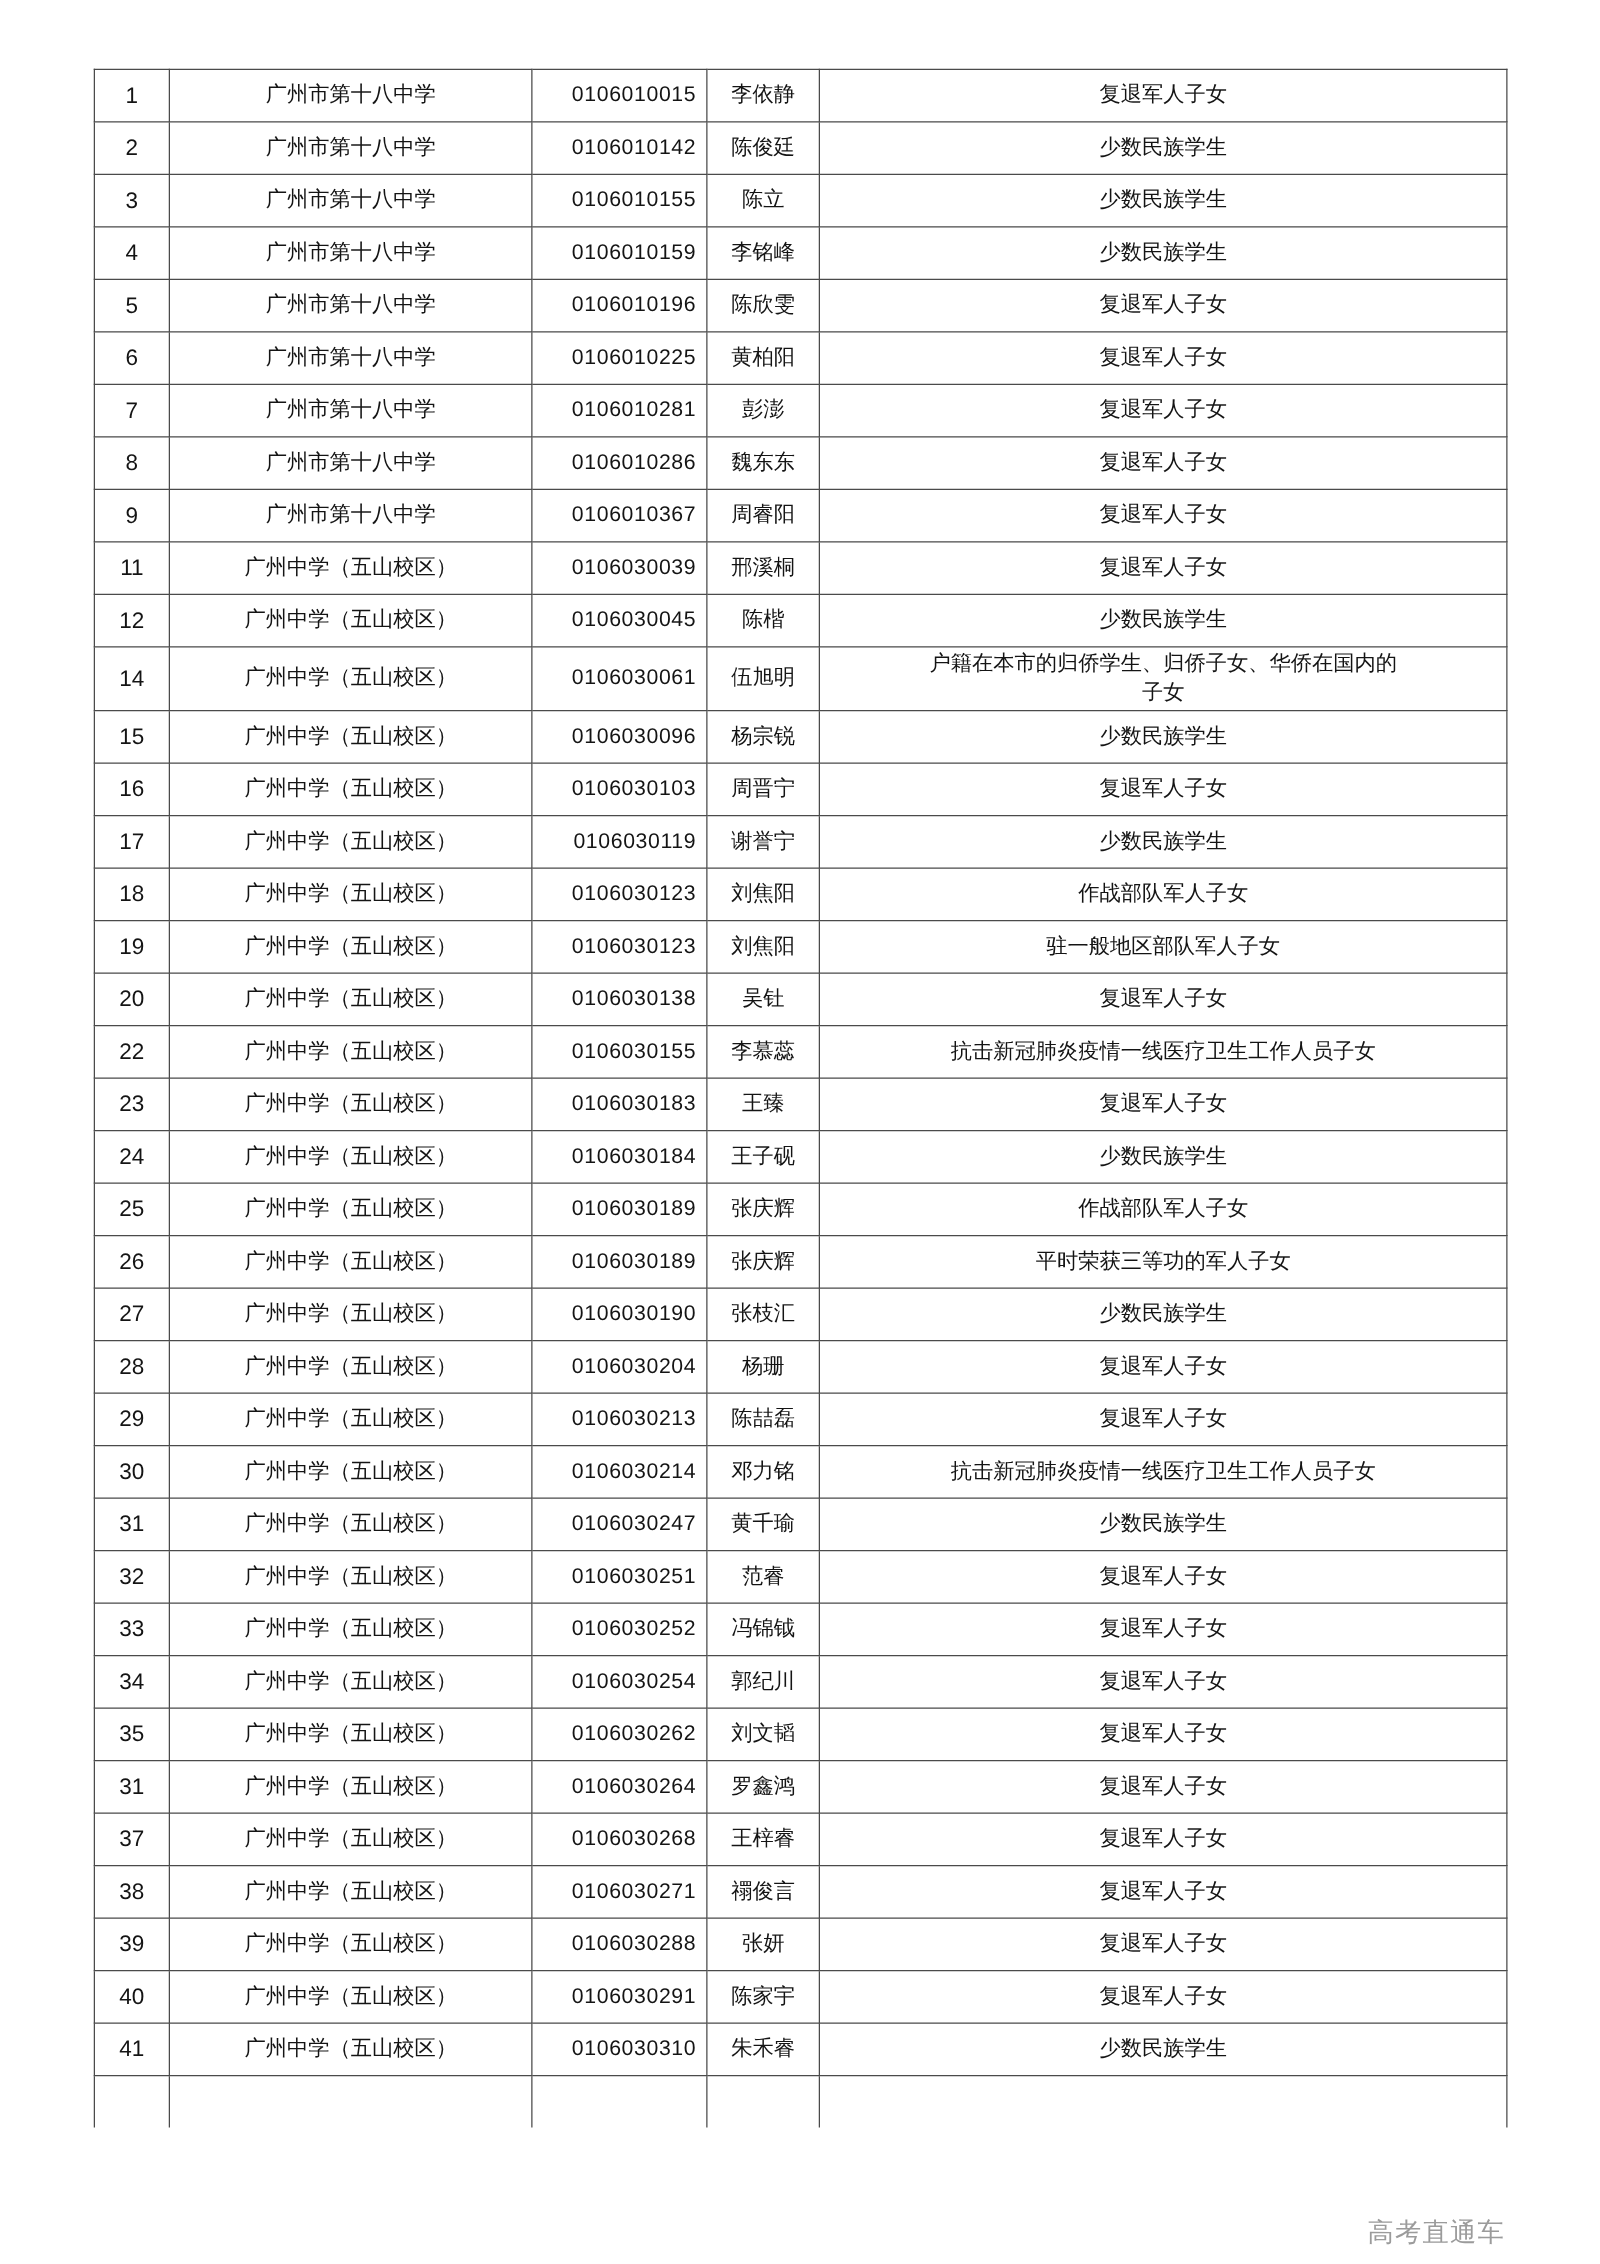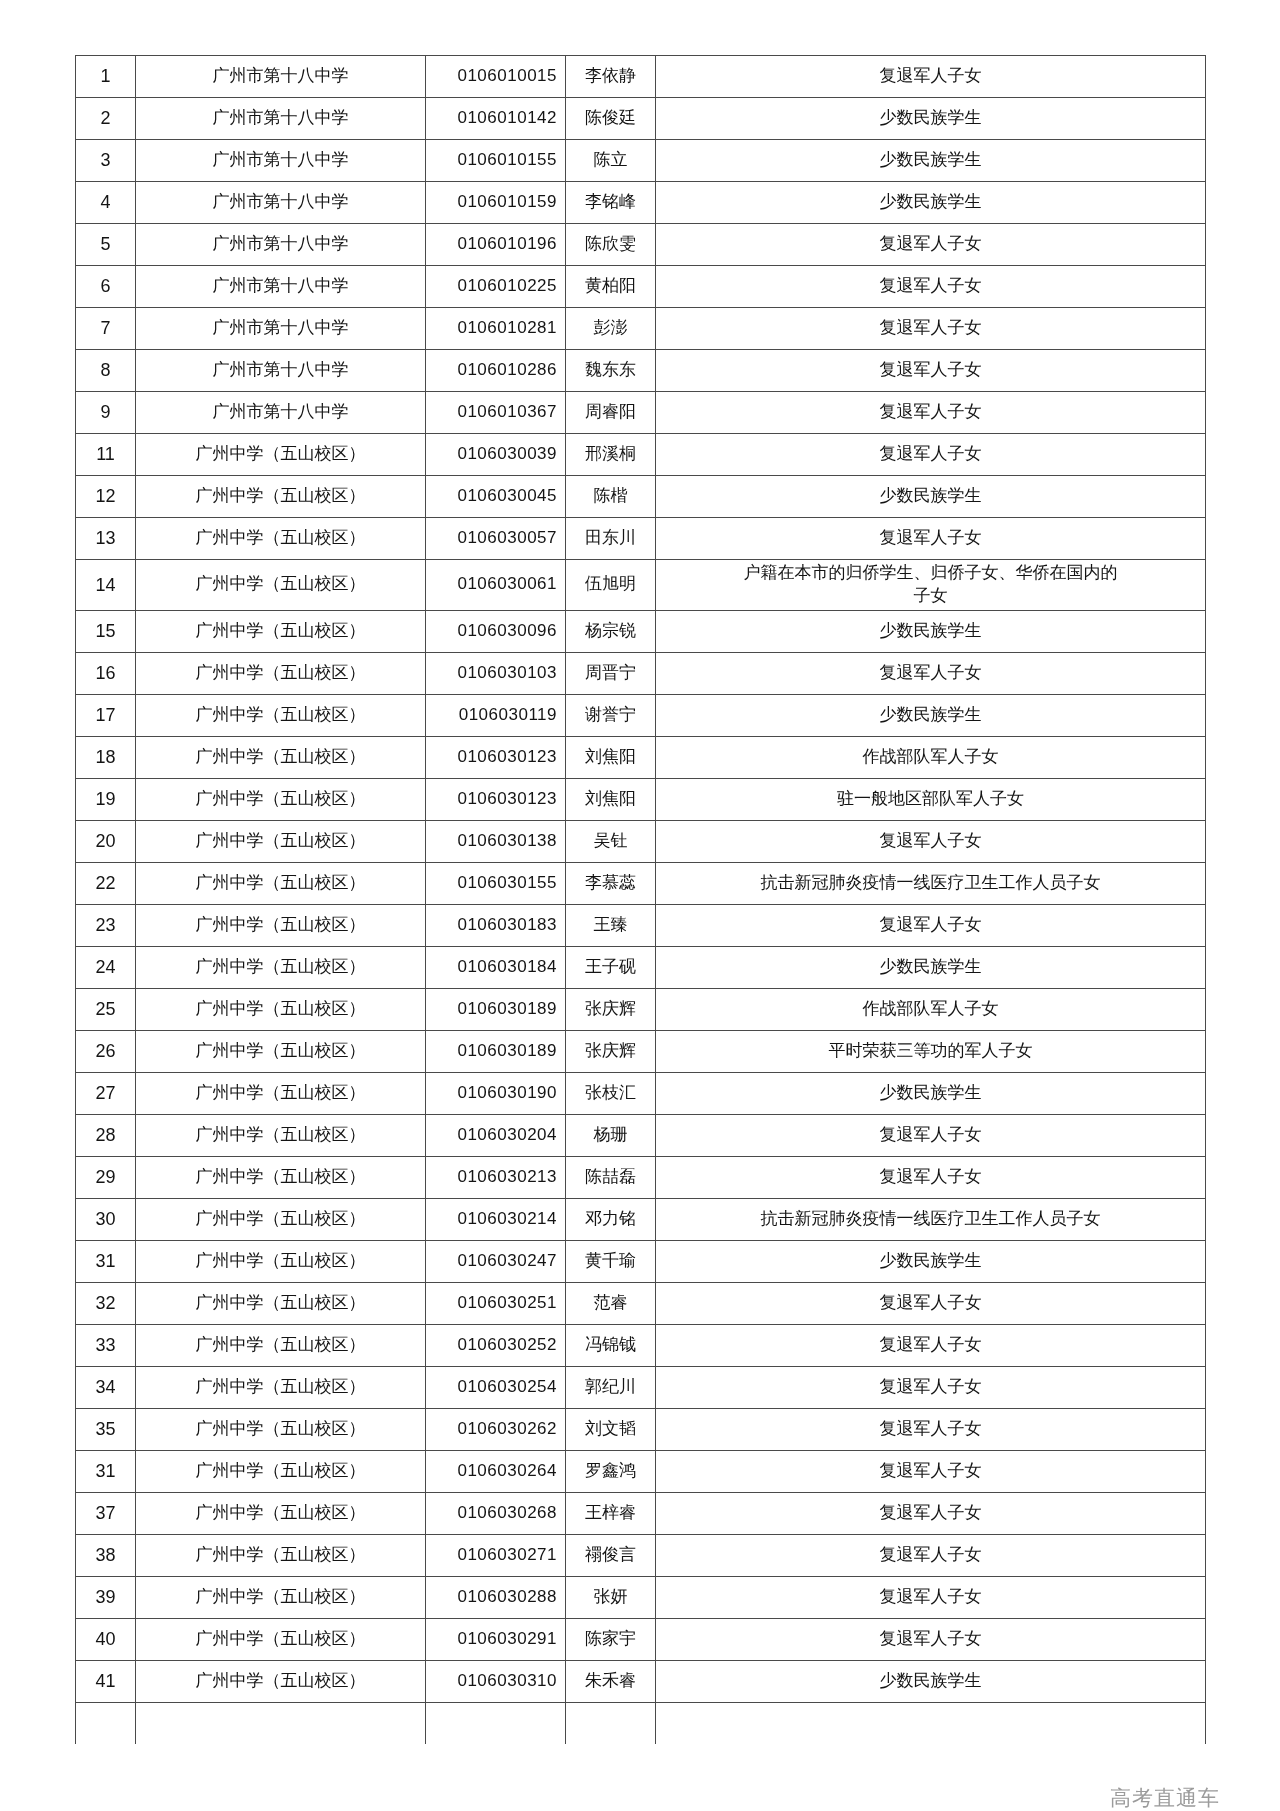--- a/index.html
+++ b/index.html
@@ -42,27 +42,26 @@
   table.roster td.col-exam {
     letter-spacing: 0.5px;
     text-align: right;
   }
   table.roster tr.partial-row td {
     height: 42px;
     border-bottom: none;
   }
   .watermark {
     position: absolute;
-    right: 60px;
+    right: 76px;
     top: 1772px;
     color: #9b9b9b;
     font-size: 21px;
     letter-spacing: 1px;
     white-space: nowrap;
-    margin-top: 12px;
   }
 </style>
 </head>
 <body>
 
 <div class="page">
 
   <table class="roster">
     <colgroup>
       <col style="width:60px">
@@ -143,27 +142,20 @@
           <td class="col-cat">复退军人子女</td>
         </tr>
         <tr>
           <td class="col-no">12</td>
           <td class="col-school">广州中学（五山校区）</td>
           <td class="col-exam">0106030045</td>
           <td class="col-name">陈楷</td>
           <td class="col-cat">少数民族学生</td>
         </tr>
         <tr>
-          <td class="col-no">13</td>
-          <td class="col-school">广州中学（五山校区）</td>
-          <td class="col-exam">0106030057</td>
-          <td class="col-name">田东川</td>
-          <td class="col-cat">复退军人子女</td>
-        </tr>
-        <tr>
           <td class="col-no">14</td>
           <td class="col-school">广州中学（五山校区）</td>
           <td class="col-exam">0106030061</td>
           <td class="col-name">伍旭明</td>
           <td class="col-cat">户籍在本市的归侨学生、归侨子女、华侨在国内的
 子女</td>
         </tr>
         <tr>
           <td class="col-no">15</td>
           <td class="col-school">广州中学（五山校区）</td>

